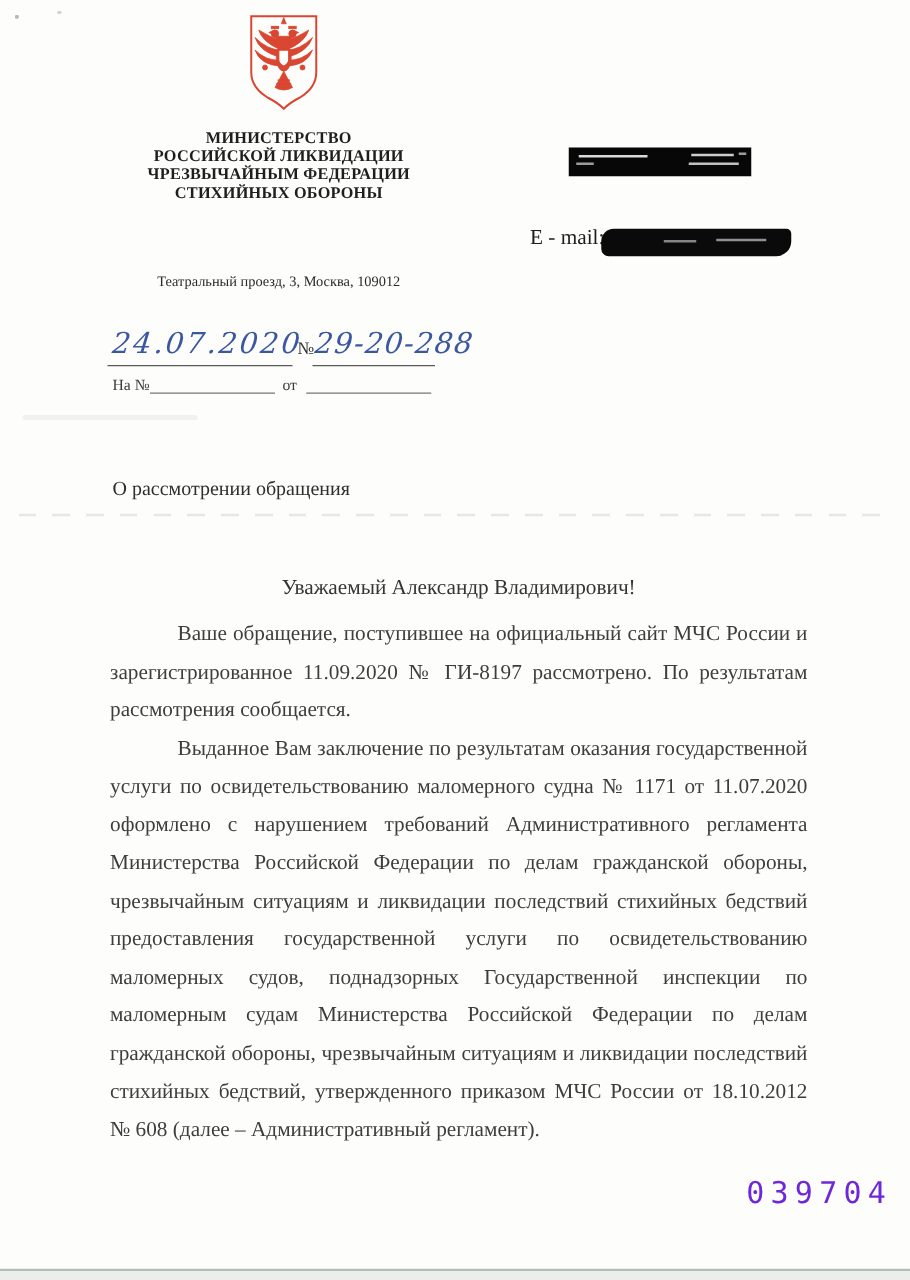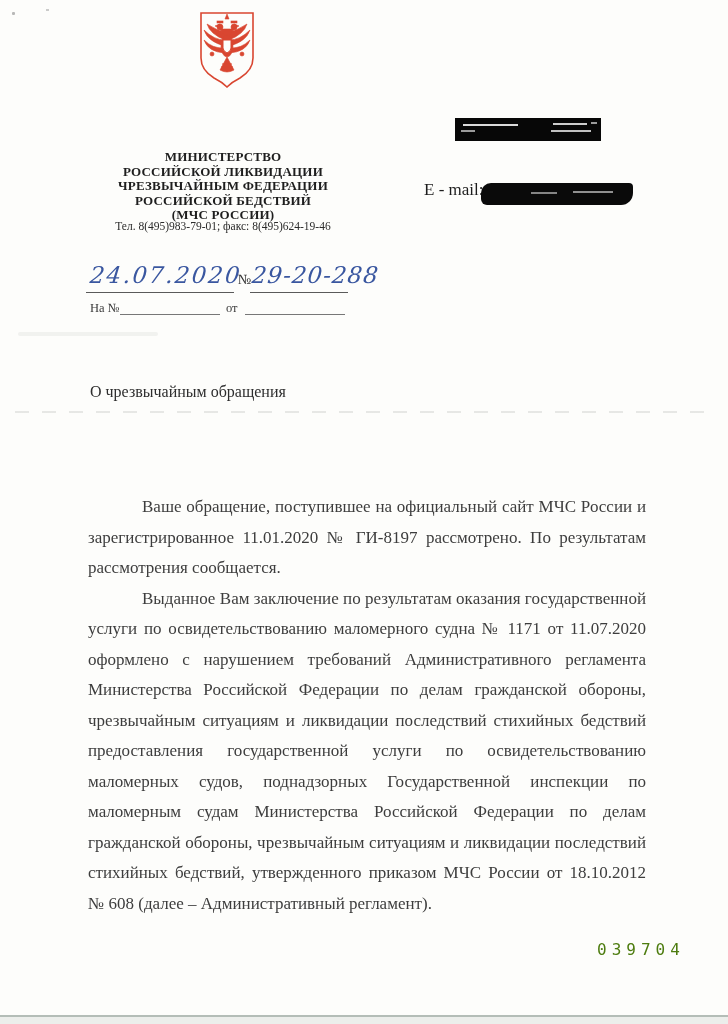--- a/index.html
+++ b/index.html
@@ -6,21 +6,21 @@
   body{background:#e9e9e7;font-family:"Liberation Serif",serif;}
   .page{
     position:relative;width:728px;height:1024px;margin:0 auto;
     background:#fdfdfb;overflow:hidden;color:#2c2c2c;
   }
   .abs{position:absolute;}
 
   
   .emblem{left:196px;top:10px;width:62px;height:80px;}
   .ministry{left:95px;top:103px;width:256px;text-align:center;
-    font-weight:bold;font-size:13px;line-height:14.6px;color:#1e1e1e;letter-spacing:.2px;margin-top:47px;}
+    font-weight:bold;font-size:13px;line-height:14.6px;color:#1e1e1e;letter-spacing:.2px;}
   .address{left:95px;top:219px;width:256px;text-align:center;
     font-size:11.5px;line-height:15.5px;color:#2a2a2a;}
 
   
   .bar1{left:455px;top:118px;width:146px;height:23px;background:#070707;}
   .bar1 .streak{position:absolute;background:#fff;}
   .bar2{left:481px;top:183px;width:152px;height:22px;background:#0a0a0a;
     border-radius:10px 4px 12px 6px;}
   .email-label{left:424px;top:180px;font-size:17px;color:#1d1d1d;}
 
@@ -47,21 +47,21 @@
   .bottom-line{left:0;top:1015px;width:728px;height:2px;background:#b4bdb7;}
   .bottom-band{left:0;top:1017px;width:728px;height:7px;background:#eceeeb;}
 
   
   .subject{left:90px;top:383px;font-size:16px;color:#2e2e2e;}
   .salutation{left:88px;top:460px;width:558px;text-align:center;font-size:17px;color:#343434;}
   .body-text{left:88px;top:492px;width:558px;font-size:17px;line-height:30.5px;color:#3d3d3d;}
   .body-text p{margin:0;text-align:justify;text-indent:54px;}
 
   .stamp-number{left:597px;top:940px;font-family:"DejaVu Sans Mono",monospace;
-    font-size:16px;letter-spacing:5px;color:#4d7c0f;}
+    font-size:24px;letter-spacing:5px;color:#6d28d9;}
 </style>
 </head>
 <body>
 
 <div class="page">
 
   <div class="abs emblem">
     <svg viewBox="0 0 62 80" width="62" height="80" aria-hidden="true">
       <path d="M31 3 H5 V48 Q5 60 18 68 Q26 72 31 77 Q36 72 44 68 Q57 60 57 48 V3 Z" fill="none" stroke="#d94631" stroke-width="1.6"></path>
       <g fill="#d94631" stroke="#d94631" stroke-width="0.6">
@@ -86,26 +86,25 @@
         <circle cx="16" cy="44" r="2"></circle>
         <circle cx="46" cy="44" r="2"></circle>
       </g>
     </svg>
   </div>
 
   <div class="abs ministry">
     <div>МИНИСТЕРСТВО</div>
     <div>РОССИЙСКОЙ ЛИКВИДАЦИИ</div>
     <div>ЧРЕЗВЫЧАЙНЫМ ФЕДЕРАЦИИ</div>
-    <div>РОССИЙСКОЙ БЕДСТВИЙ</div>
-    <div>(МЧС РОССИИ)</div>
+    <div>СТИХИЙНЫХ ОБОРОНЫ</div>
   </div>
 
   <div class="abs address">
-    <div>Тел. 8(495)983-79-01; факс: 8(495)624-19-46</div>
+    <div>Театральный проезд, 3, Москва, 109012</div>
   </div>
 
   <div class="abs bar1">
     <div class="streak" style="left:8px;top:6px;width:55px;height:1.5px;opacity:.85;"></div>
     <div class="streak" style="left:6px;top:12px;width:14px;height:1.5px;opacity:.6;"></div>
     <div class="streak" style="left:98px;top:5px;width:34px;height:2px;opacity:.8;"></div>
     <div class="streak" style="left:96px;top:12px;width:40px;height:2px;opacity:.75;"></div>
     <div class="streak" style="left:136px;top:4px;width:6px;height:1.5px;opacity:.6;"></div>
   </div>
 
@@ -124,25 +123,26 @@
   <div class="abs na-label">На №</div>
   <div class="abs rule rule-na1"></div>
   <div class="abs ot-label">от</div>
   <div class="abs rule rule-na2"></div>
 
   <div class="abs smudge"></div>
   <div class="abs artifact-dashes"></div>
   <div class="abs speck1"></div>
   <div class="abs speck2"></div>
 
-  <div class="abs subject">О чрезвычайным обращения</div>
+  <div class="abs subject">О рассмотрении обращения</div>
 
+  <div class="abs salutation">Уважаемый Александр Владимирович!</div>
 
   <div class="abs body-text">
-    <p>Ваше обращение, поступившее на официальный сайт МЧС России и зарегистрированное 11.01.2020 № ГИ-8197 рассмотрено. По результатам рассмотрения сообщается.</p>
+    <p>Ваше обращение, поступившее на официальный сайт МЧС России и зарегистрированное 11.09.2020 № ГИ-8197 рассмотрено. По результатам рассмотрения сообщается.</p>
     <p>Выданное Вам заключение по результатам оказания государственной услуги по освидетельствованию маломерного судна № 1171 от 11.07.2020 оформлено с нарушением требований Административного регламента Министерства Российской Федерации по делам гражданской обороны, чрезвычайным ситуациям и ликвидации последствий стихийных бедствий предоставления государственной услуги по освидетельствованию маломерных судов, поднадзорных Государственной инспекции по маломерным судам Министерства Российской Федерации по делам гражданской обороны, чрезвычайным ситуациям и ликвидации последствий стихийных бедствий, утвержденного приказом МЧС России от 18.10.2012 № 608 (далее – Административный регламент).</p>
   </div>
 
   <div class="abs stamp-number">039704</div>
 
   <div class="abs bottom-line"></div>
   <div class="abs bottom-band"></div>
 
 </div>
 

